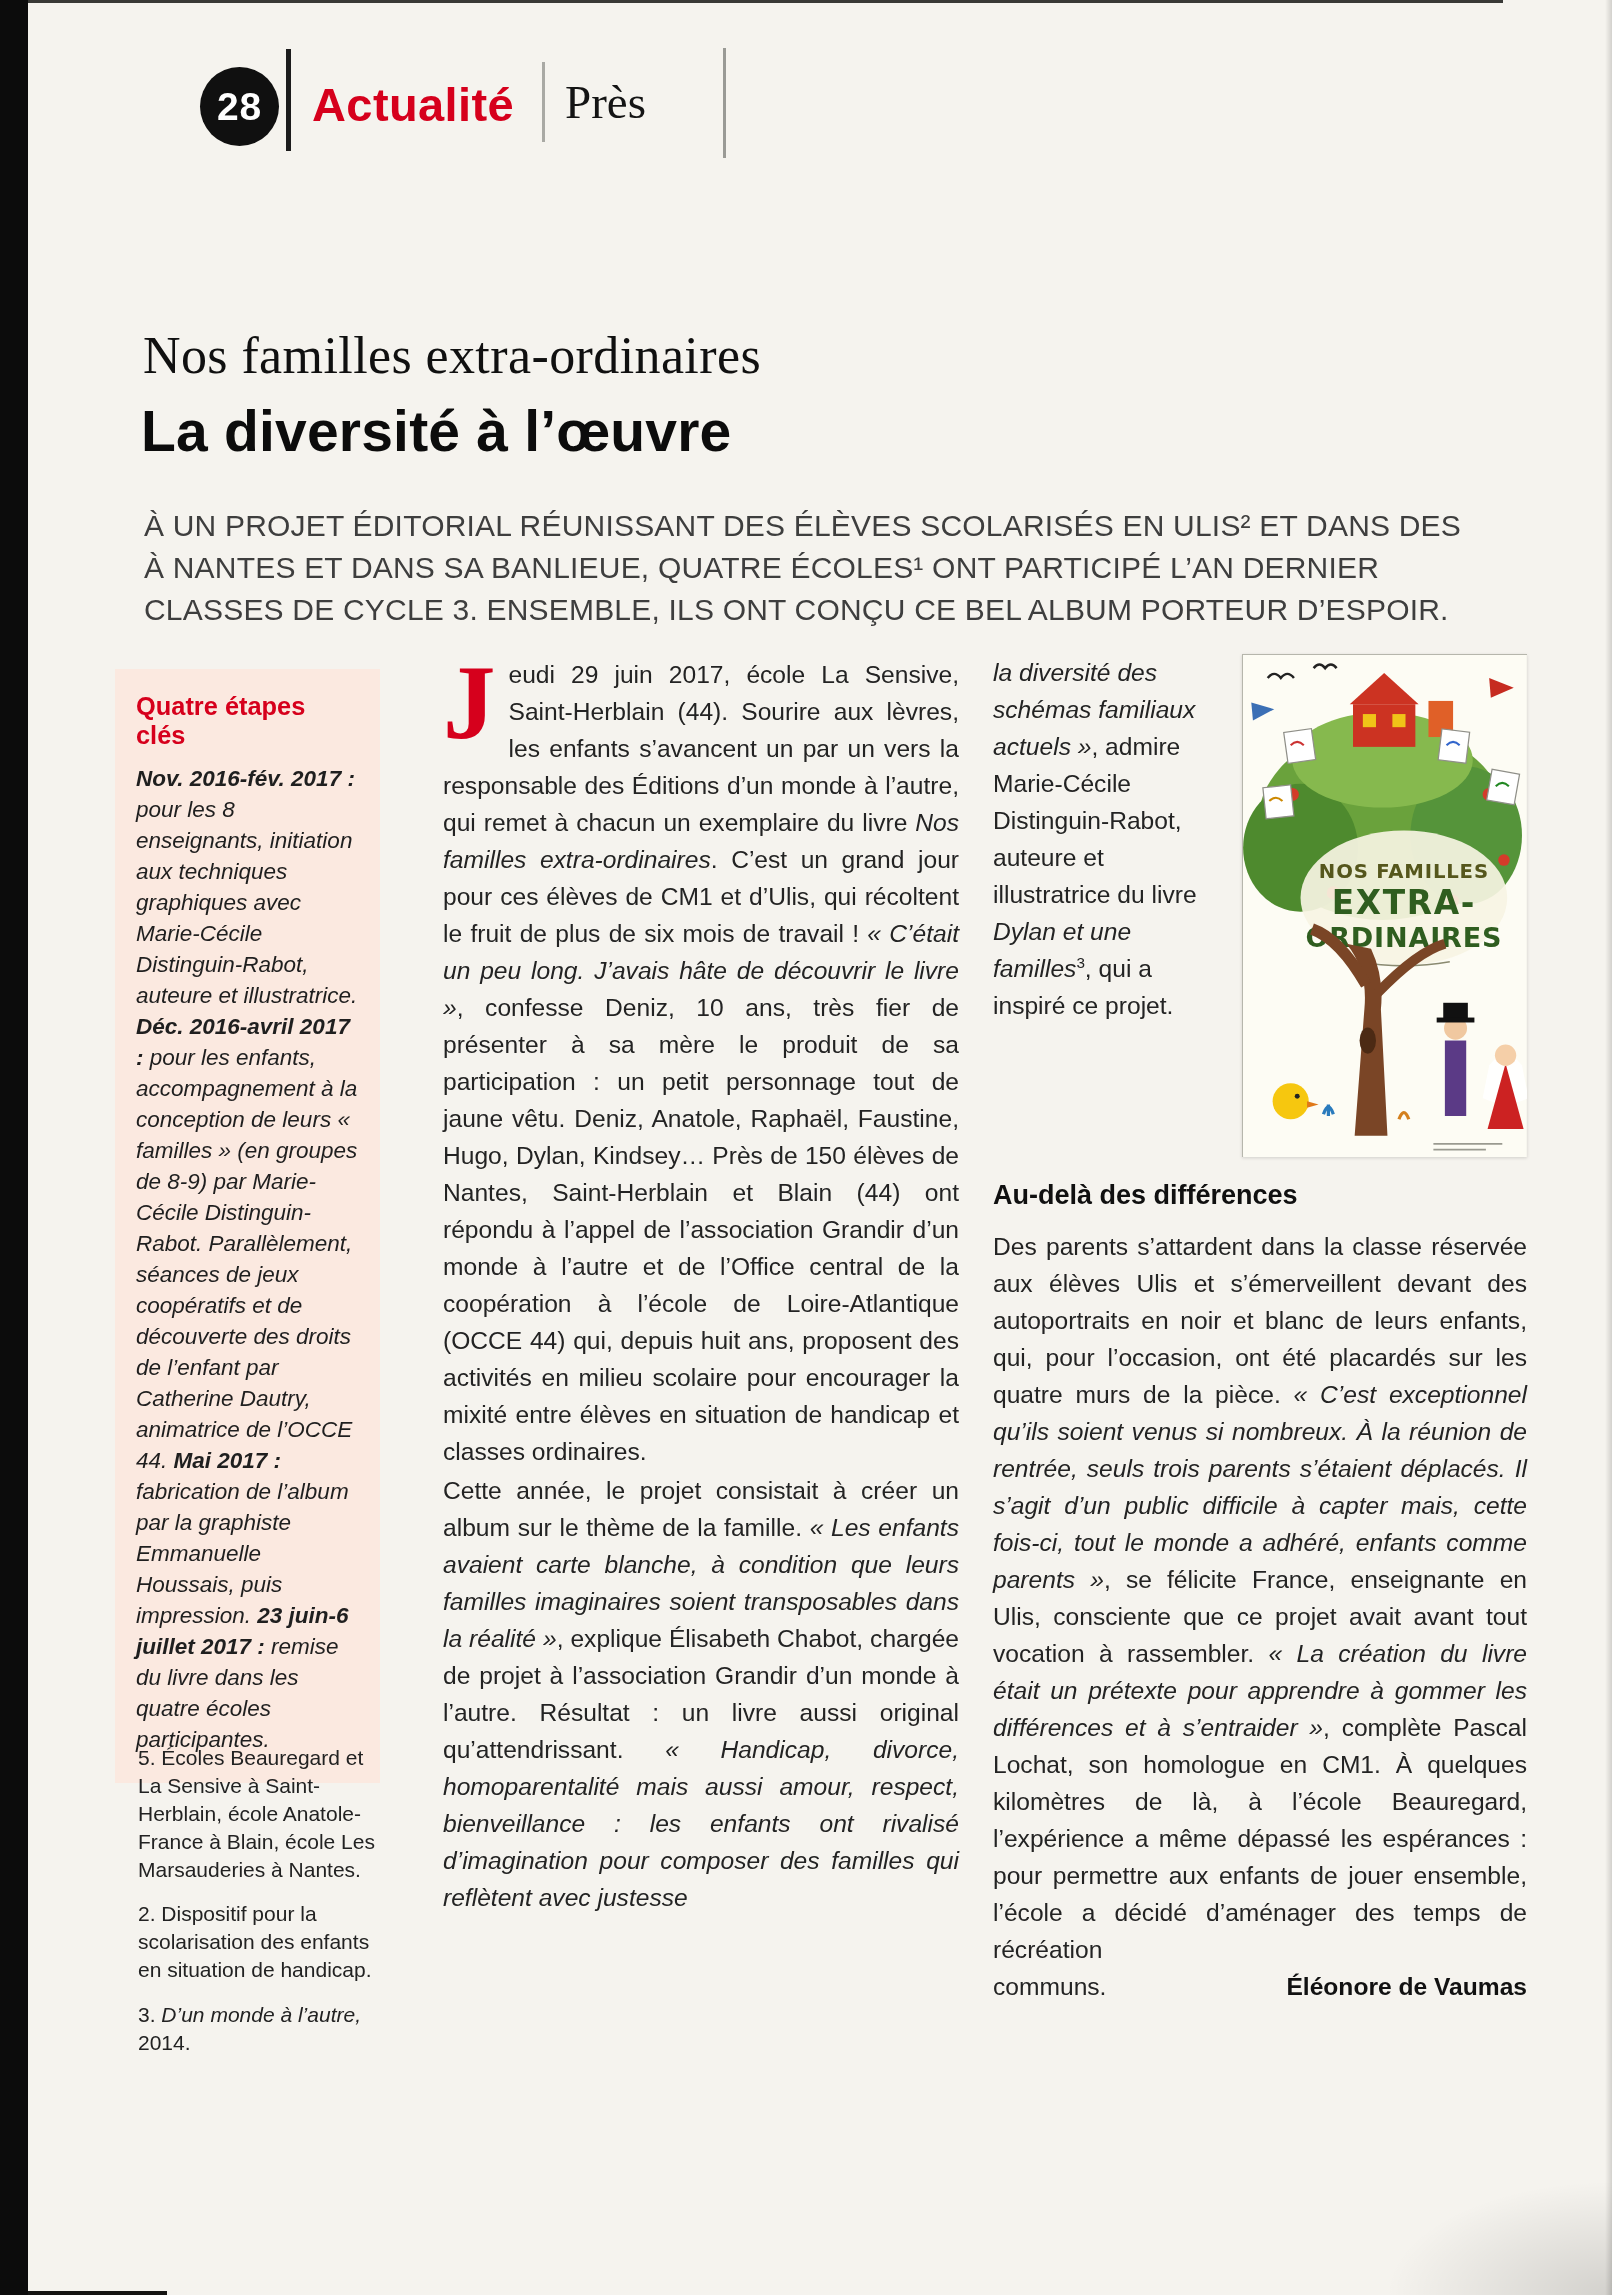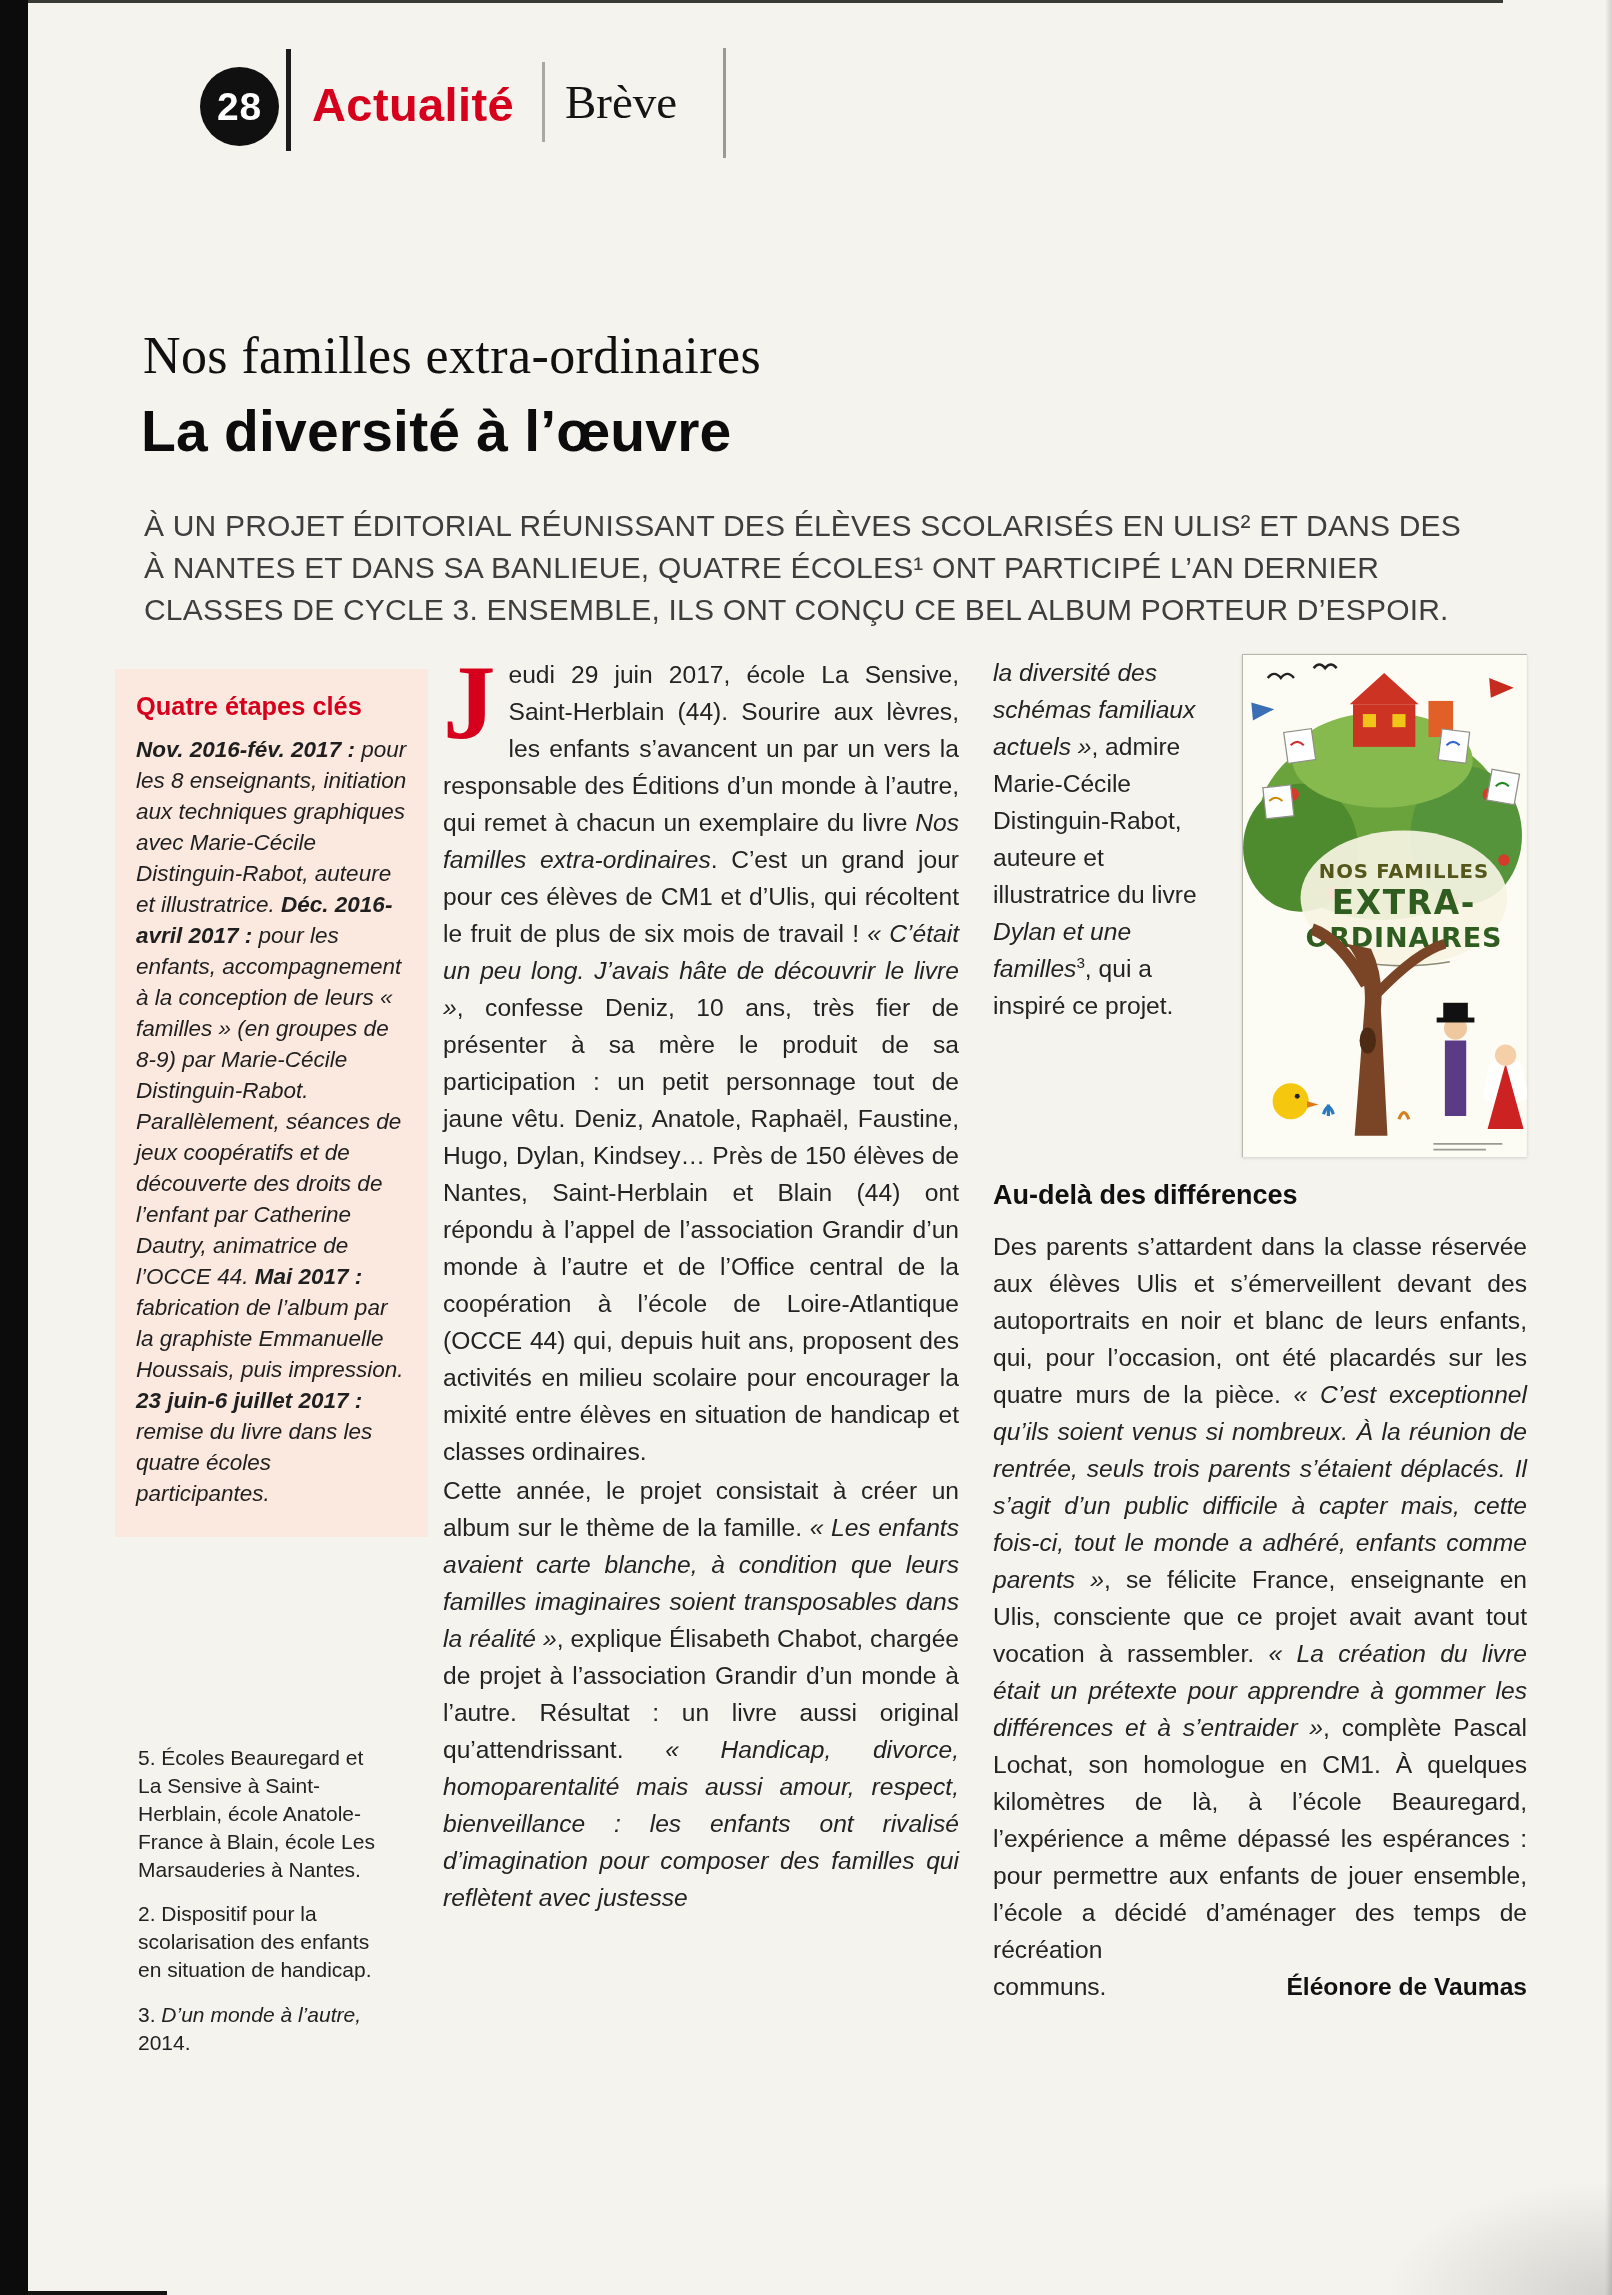--- a/index.html
+++ b/index.html
@@ -35,21 +35,21 @@
   .subsection-label{position:absolute;left:565px;top:75px;font-family:"Liberation Serif",serif;font-size:47px;color:#141414;}
   .rule3{position:absolute;left:723px;top:48px;width:2.5px;height:110px;background:#9a9a95;}
 
   
   .kicker-title{position:absolute;left:143px;top:326px;font-family:"Liberation Serif",serif;font-size:52px;color:#101010;letter-spacing:0.4px;}
   .main-title{position:absolute;left:141px;top:398px;font-size:57px;font-weight:bold;color:#0c0c0c;letter-spacing:0.2px;}
   .standfirst{position:absolute;left:144px;top:505px;width:1393px;font-size:30px;line-height:42px;color:#3e3e3e;letter-spacing:0.2px;}
 
   
   .sidebar-box{
-    position:absolute;left:115px;top:669px;width:313px;box-sizing:border-box;
+    position:absolute;left:115px;top:669px;width:265px;box-sizing:border-box;
     background:#fbe9e0;padding:23px 21px 28px 21px;
   }
   .sidebar-title{color:#d6001c;font-size:25.4px;font-weight:bold;margin:0 0 13px 0;}
   .sidebar-text{font-size:22.5px;line-height:31px;color:#1f1f1f;}
 
   
   .footnotes{position:absolute;left:138px;top:1744px;width:246px;font-size:21px;line-height:28px;color:#222;}
   .footnote{margin:0 0 16.4px 0;}
 
   
@@ -87,21 +87,21 @@
   <div class="scan-corner"></div>
   <div class="scan-right"></div>
   <div class="curl"></div>
 
   <div class="page-badge">
     <span>28</span>
   </div>
   <div class="rule1"></div>
   <div class="section-label">Actualité</div>
   <div class="rule2"></div>
-  <div class="subsection-label">Brève</div>
+  <div class="subsection-label">Près</div>
   <div class="rule3"></div>
 
   <div class="kicker-title">Nos familles extra-ordinaires</div>
   <div class="main-title">La diversité à l’œuvre</div>
   <div class="standfirst">
     <div>À UN PROJET ÉDITORIAL RÉUNISSANT DES ÉLÈVES SCOLARISÉS EN ULIS² ET DANS DES</div>
     <div>À NANTES ET DANS SA BANLIEUE, QUATRE ÉCOLES¹ ONT PARTICIPÉ L’AN DERNIER</div>
     <div>CLASSES DE CYCLE 3. ENSEMBLE, ILS ONT CONÇU CE BEL ALBUM PORTEUR D’ESPOIR.</div>
   </div>
 

